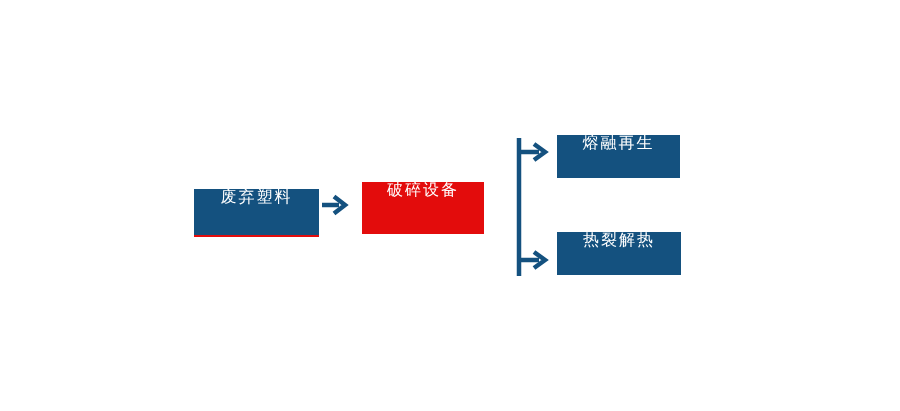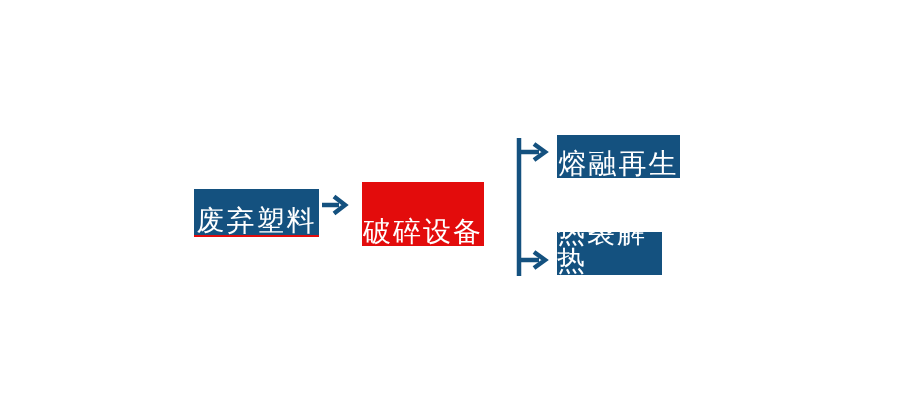--- a/index.html
+++ b/index.html
@@ -16,45 +16,45 @@
   .canvas {
     position: relative;
     width: 900px;
     height: 411px;
     background: var(--bg);
     overflow: hidden;
   }
   .node {
     position: absolute;
     display: flex;
-    align-items: flex-end;
+    align-items: flex-start;
     justify-content: center;
     background: var(--blue);
     color: var(--text);
-    font-size: 28px;
+    font-size: 16px;
     letter-spacing: 2px;
     line-height: 1;
   }
   .node-waste {
     left: 194px; top: 189px;
     width: 125px; height: 48px;
     border-bottom: 2px solid var(--red);
   }
   .node-crush {
     left: 362px; top: 182px;
-    width: 122px; height: 64px;
+    width: 122px; height: 52px;
     background: var(--red);
   }
   .node-melt {
     left: 557px; top: 135px;
     width: 123px; height: 43px;
   }
   .node-pyro {
     left: 557px; top: 232px;
-    width: 105px; height: 43px;
+    width: 124px; height: 43px;
   }
   .conn { position: absolute; }
   .conn-main { left: 322px; top: 193px; }
   .conn-branch { left: 515px; top: 136px; }
   .stroke-blue {
     stroke: var(--blue);
     fill: none;
     stroke-width: 4.5;
   }
 </style>

